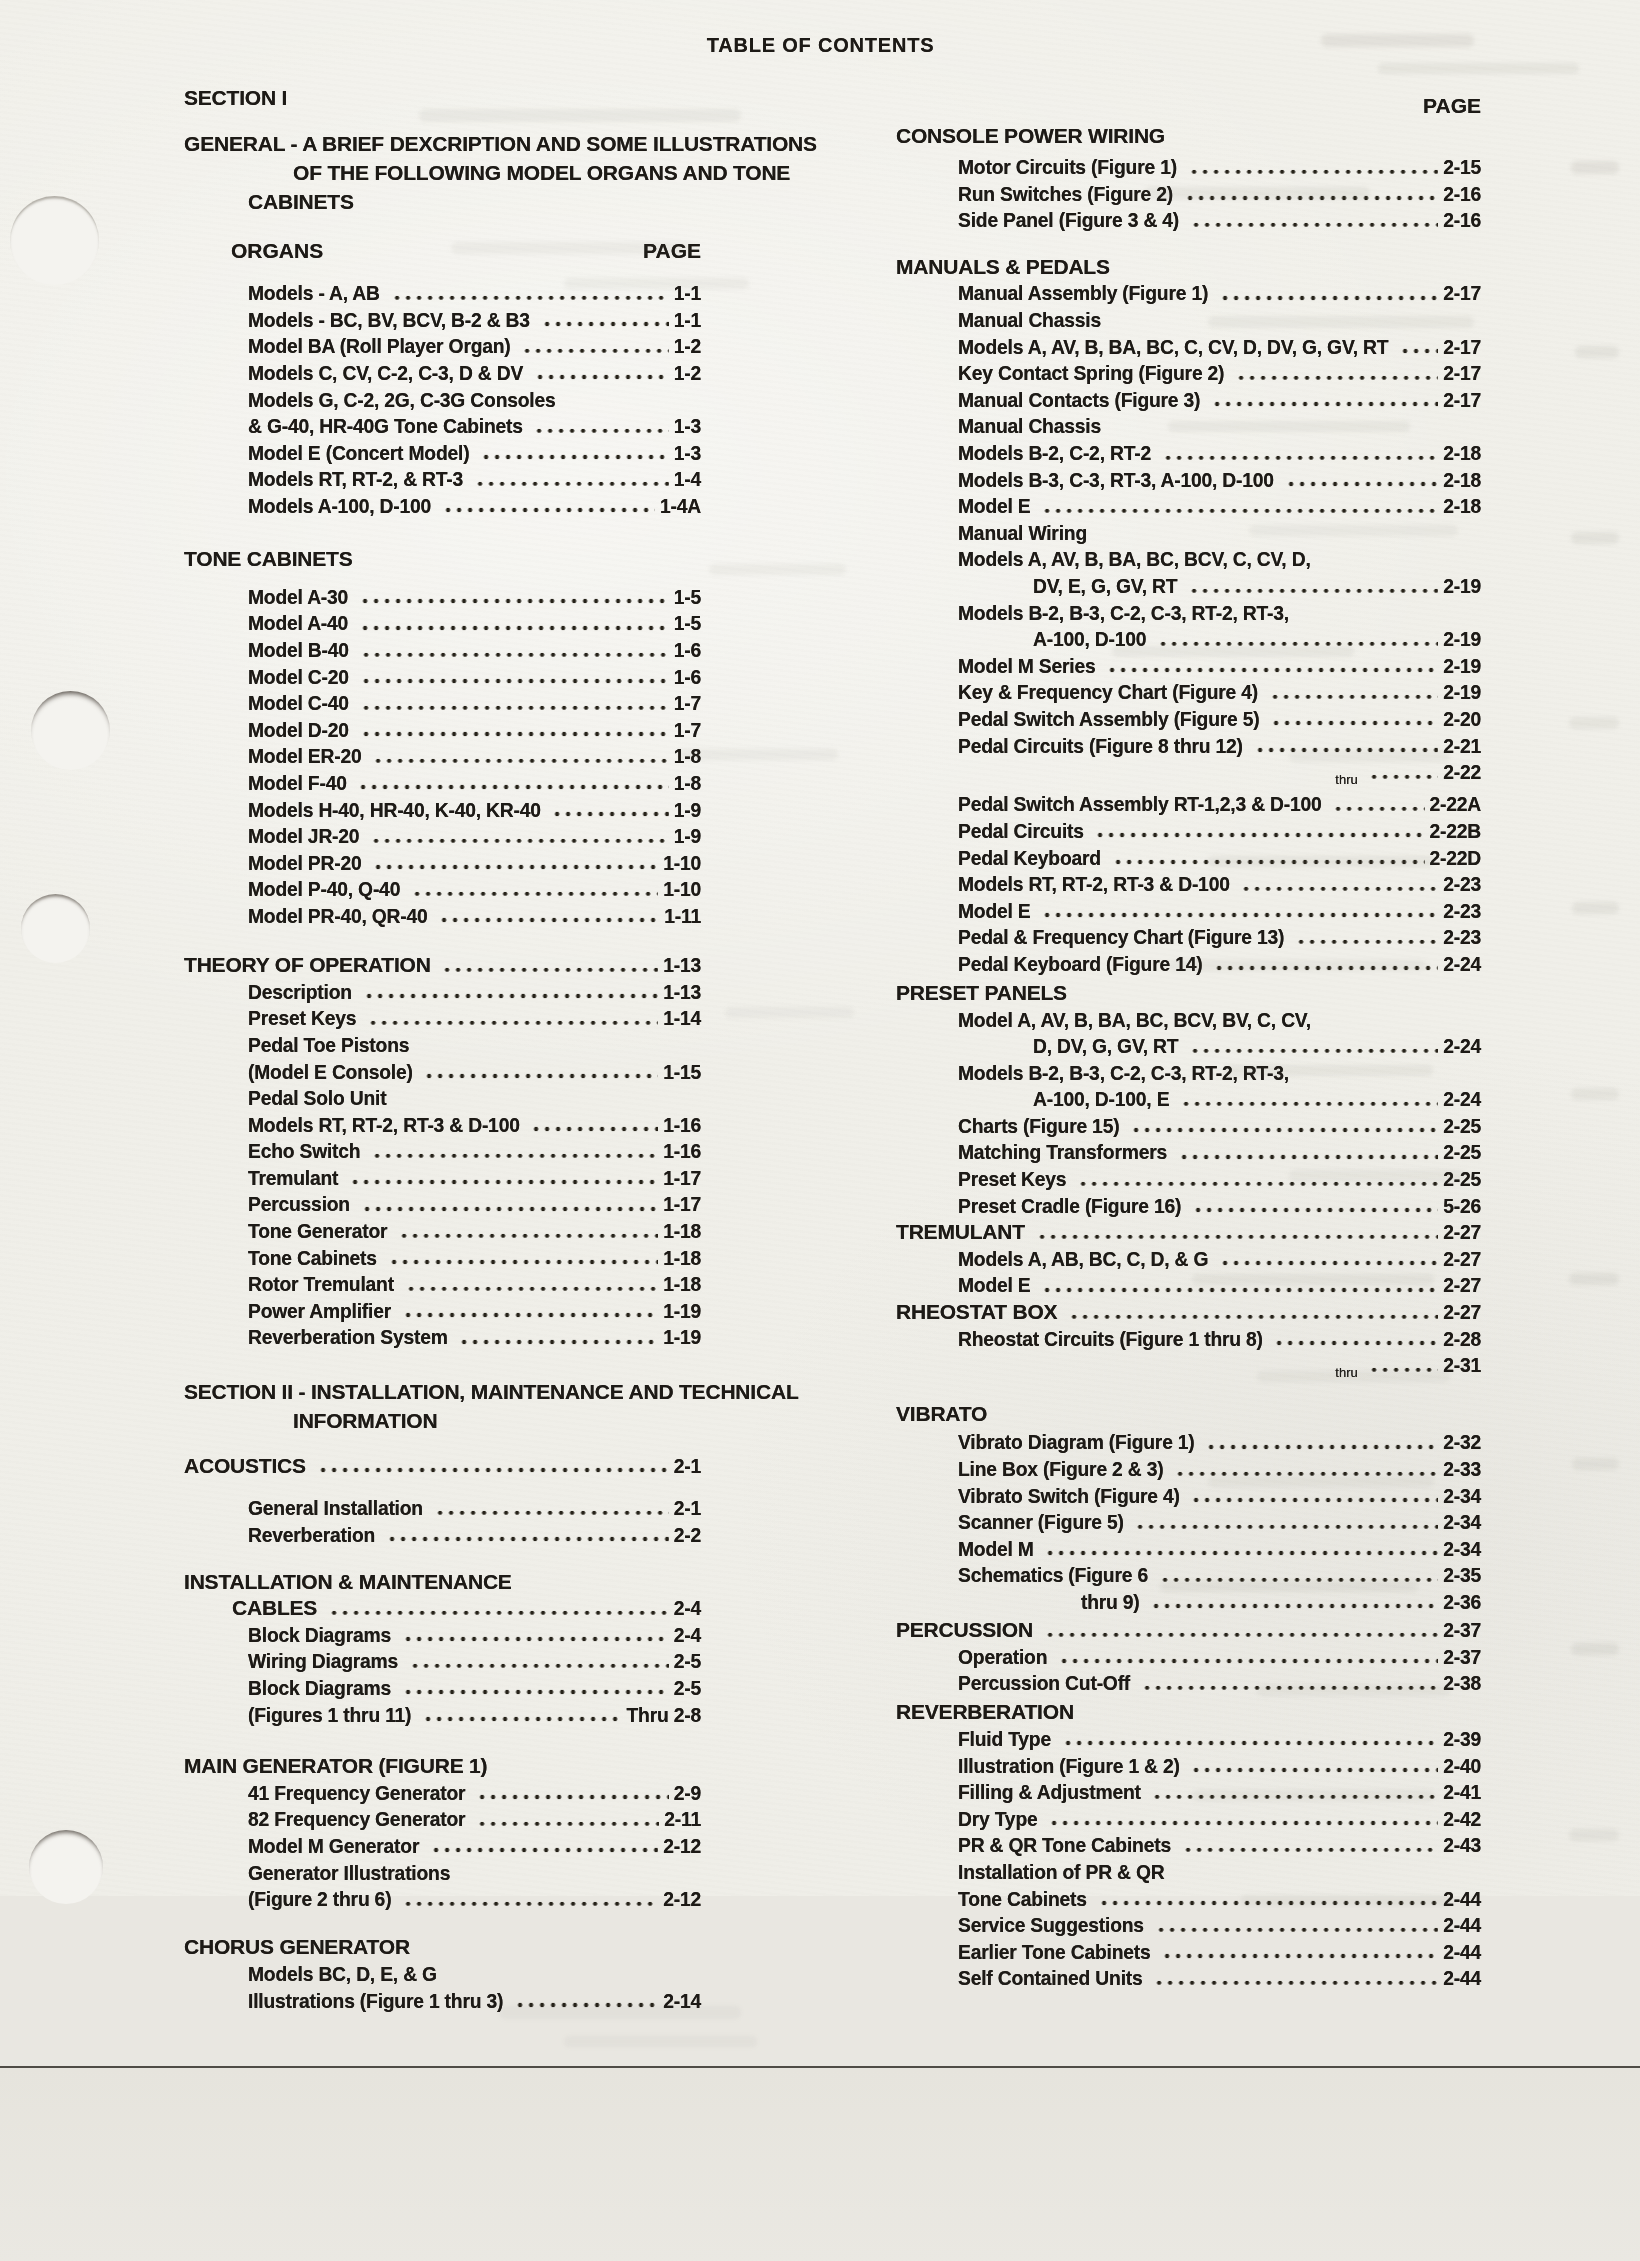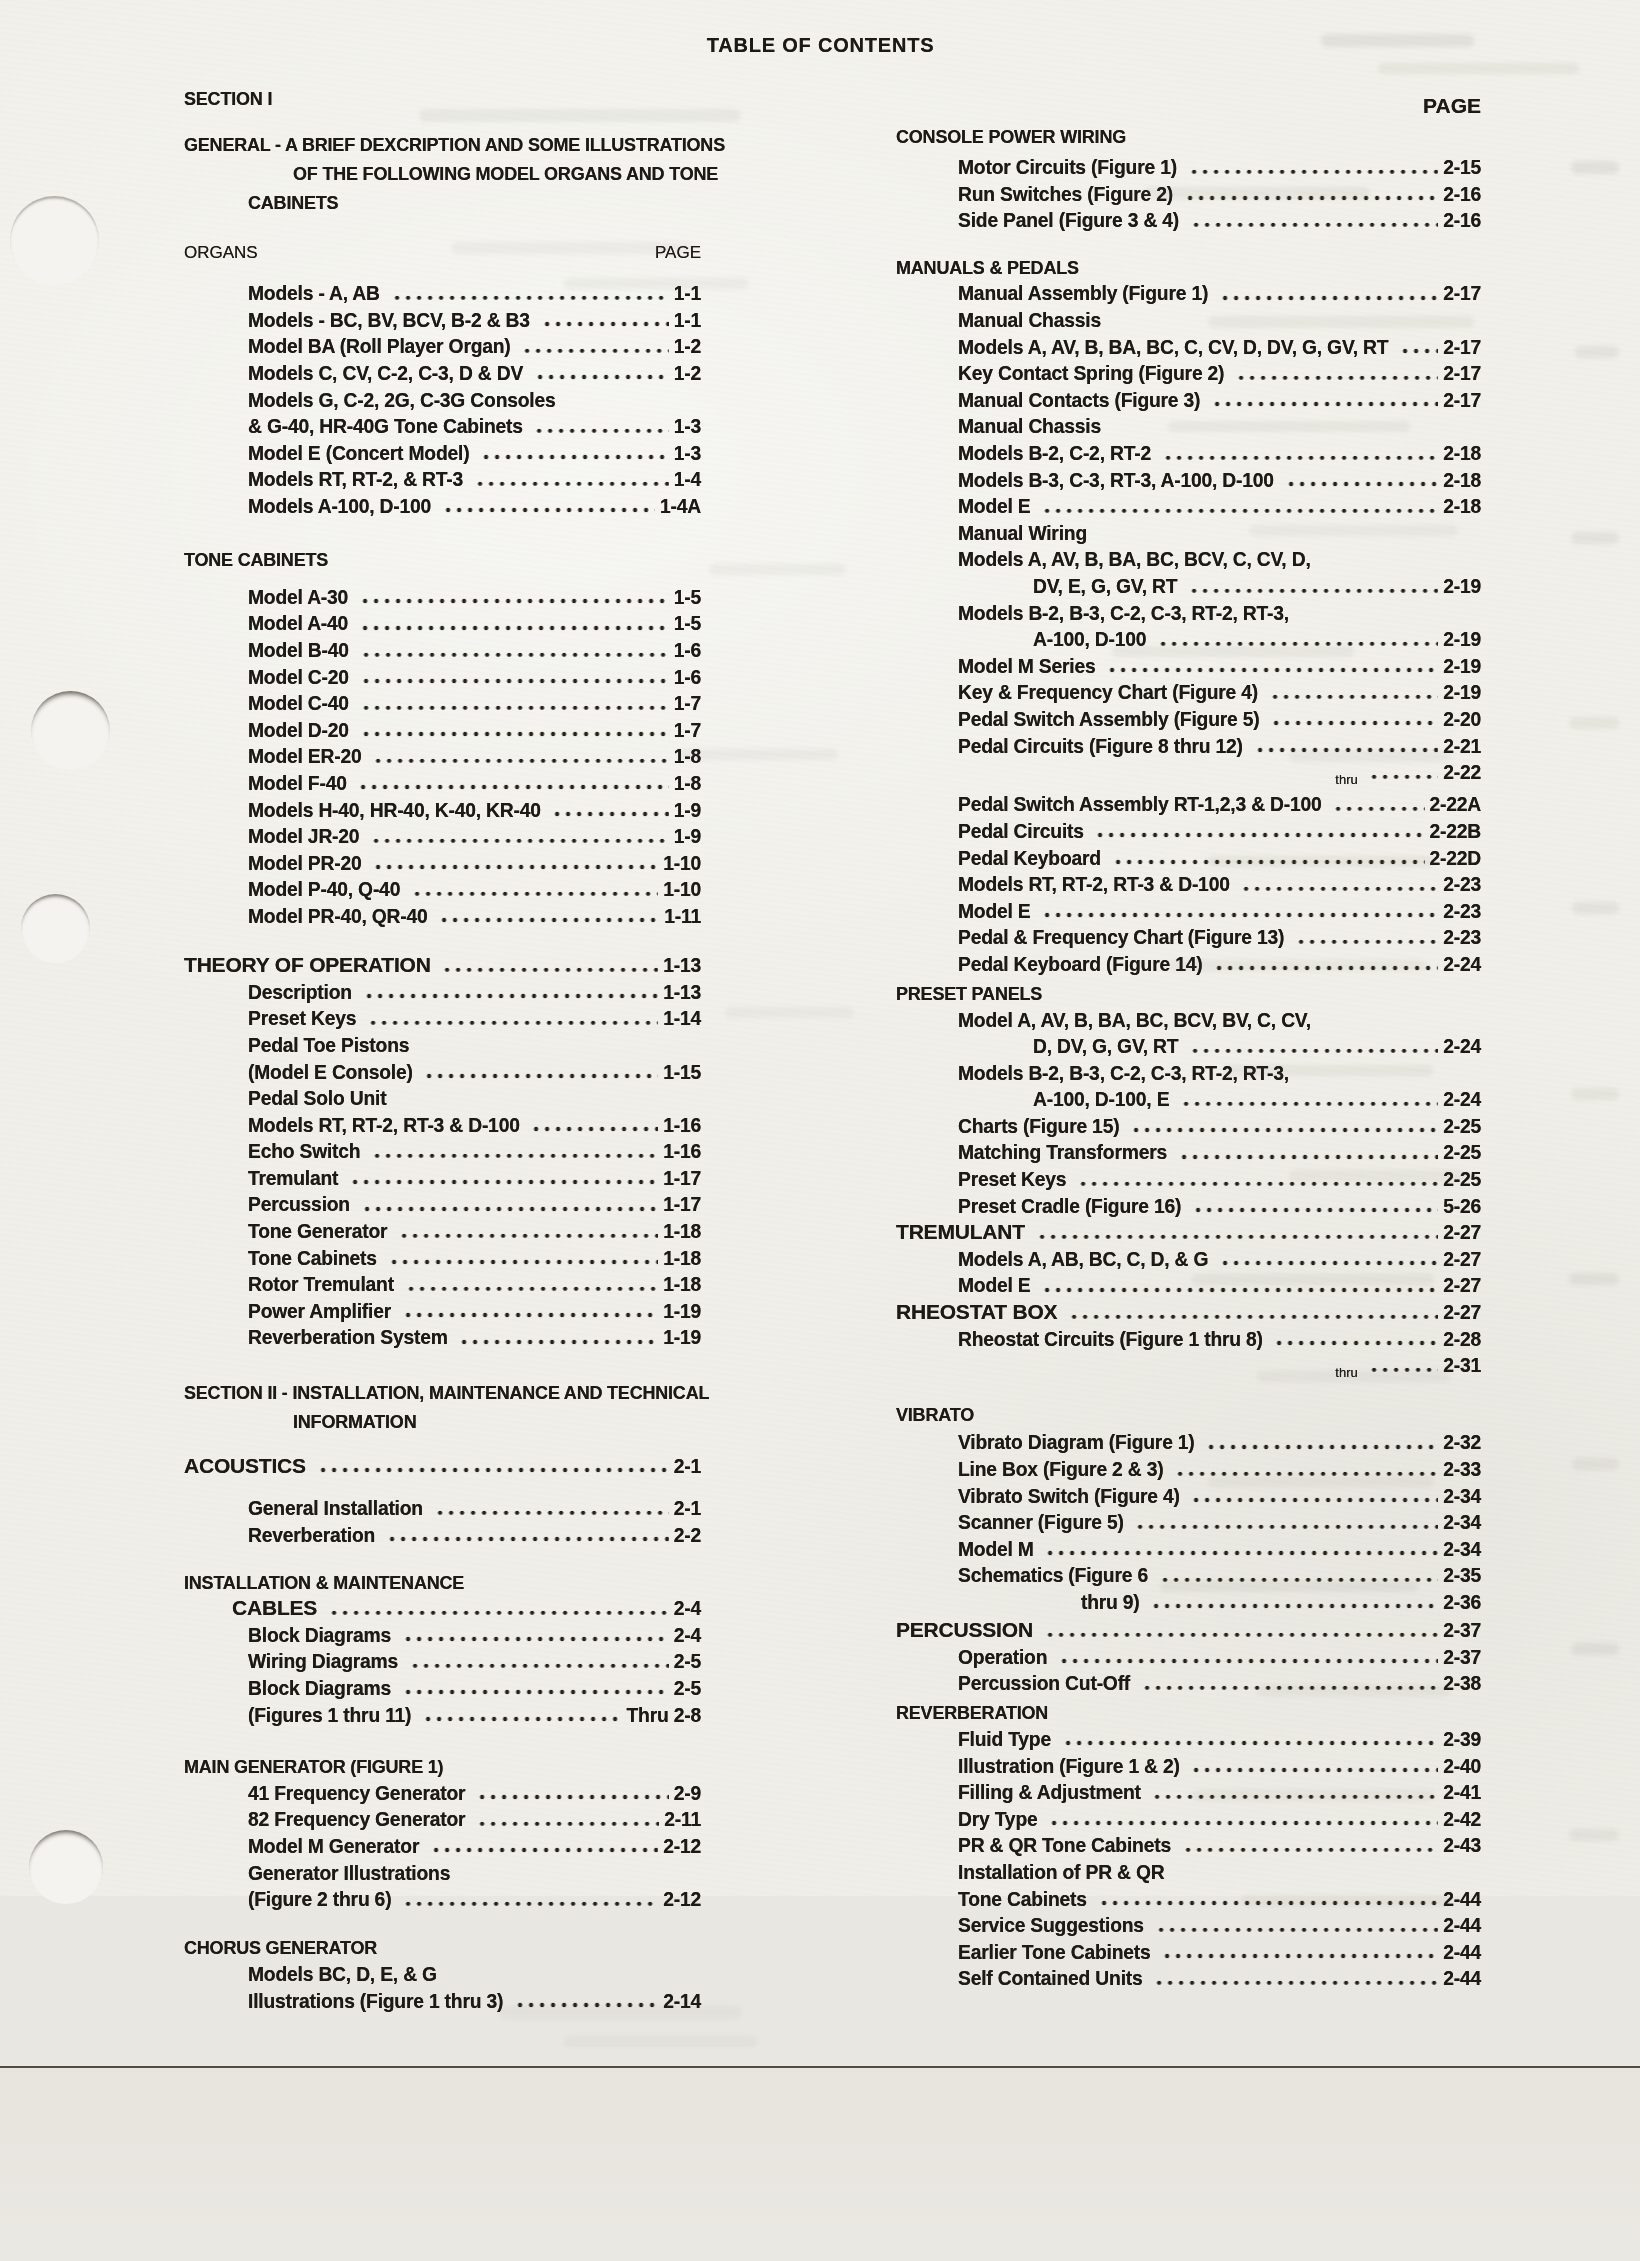--- a/index.html
+++ b/index.html
@@ -31,29 +31,29 @@
     font-size:20px;font-weight:700;letter-spacing:0.8px;color:#1d1a16;
     text-shadow:0 0 0.5px rgba(25,21,17,.85);white-space:nowrap;
   }
   .toccol{position:absolute;color:#1d1a16;text-shadow:0 0 0.4px rgba(25,21,17,.8);}
   #col-left{left:184px;top:83px;width:517px;}
   #col-right{left:896px;top:121px;width:585px;}
   .row{display:flex;align-items:flex-end;height:26.6px;}
   .row .label{white-space:nowrap;font-weight:700;font-size:19.3px;letter-spacing:-0.2px;padding-bottom:2.4px;}
   .row.hstyle .label{font-size:21px;letter-spacing:-0.2px;}
   .hline{height:29px;display:flex;align-items:flex-end;}
-  .hline .label{white-space:nowrap;font-weight:700;font-size:18px;letter-spacing:-0.2px;padding-bottom:2.4px;}
+  .hline .label{white-space:nowrap;font-weight:700;font-size:21px;letter-spacing:-0.2px;padding-bottom:2.4px;}
   .leader{
     flex:1 1 auto;min-width:21px;height:5.6px;margin:0 4.8px 7.3px 9.7px;
     background-image:radial-gradient(circle,#262219 1.9px,rgba(0,0,0,0) 2.3px);
     background-size:11px 5.6px;background-repeat:repeat-x;background-position:1.6px 0;
   }
   .page{white-space:nowrap;font-weight:700;font-size:19.3px;padding-bottom:2.4px;letter-spacing:-0.2px;}
   .pagecols{display:flex;justify-content:space-between;height:29px;align-items:flex-end;}
-  .pagecols .label,.pagecols .right{font-weight:400;font-size:17px;padding-bottom:2.4px;white-space:nowrap;}
+  .pagecols .label,.pagecols .right{font-weight:700;font-size:21px;padding-bottom:2.4px;white-space:nowrap;margin-left:47px;}
   .thru-row{display:flex;justify-content:flex-end;align-items:flex-end;height:26.6px;}
   .thru-row .leader{flex:0 0 71px;}
   .col-page-head{position:absolute;top:-27px;right:0;font-weight:700;font-size:21px;white-space:nowrap;}
   .hole{position:absolute;border-radius:50%;background:#f4f3ef;}
   .bleed{position:absolute;border-radius:6.4px;filter:blur(2px);pointer-events:none;}
 </style>
 </head>
 <body>
 
 <div id="paper">

